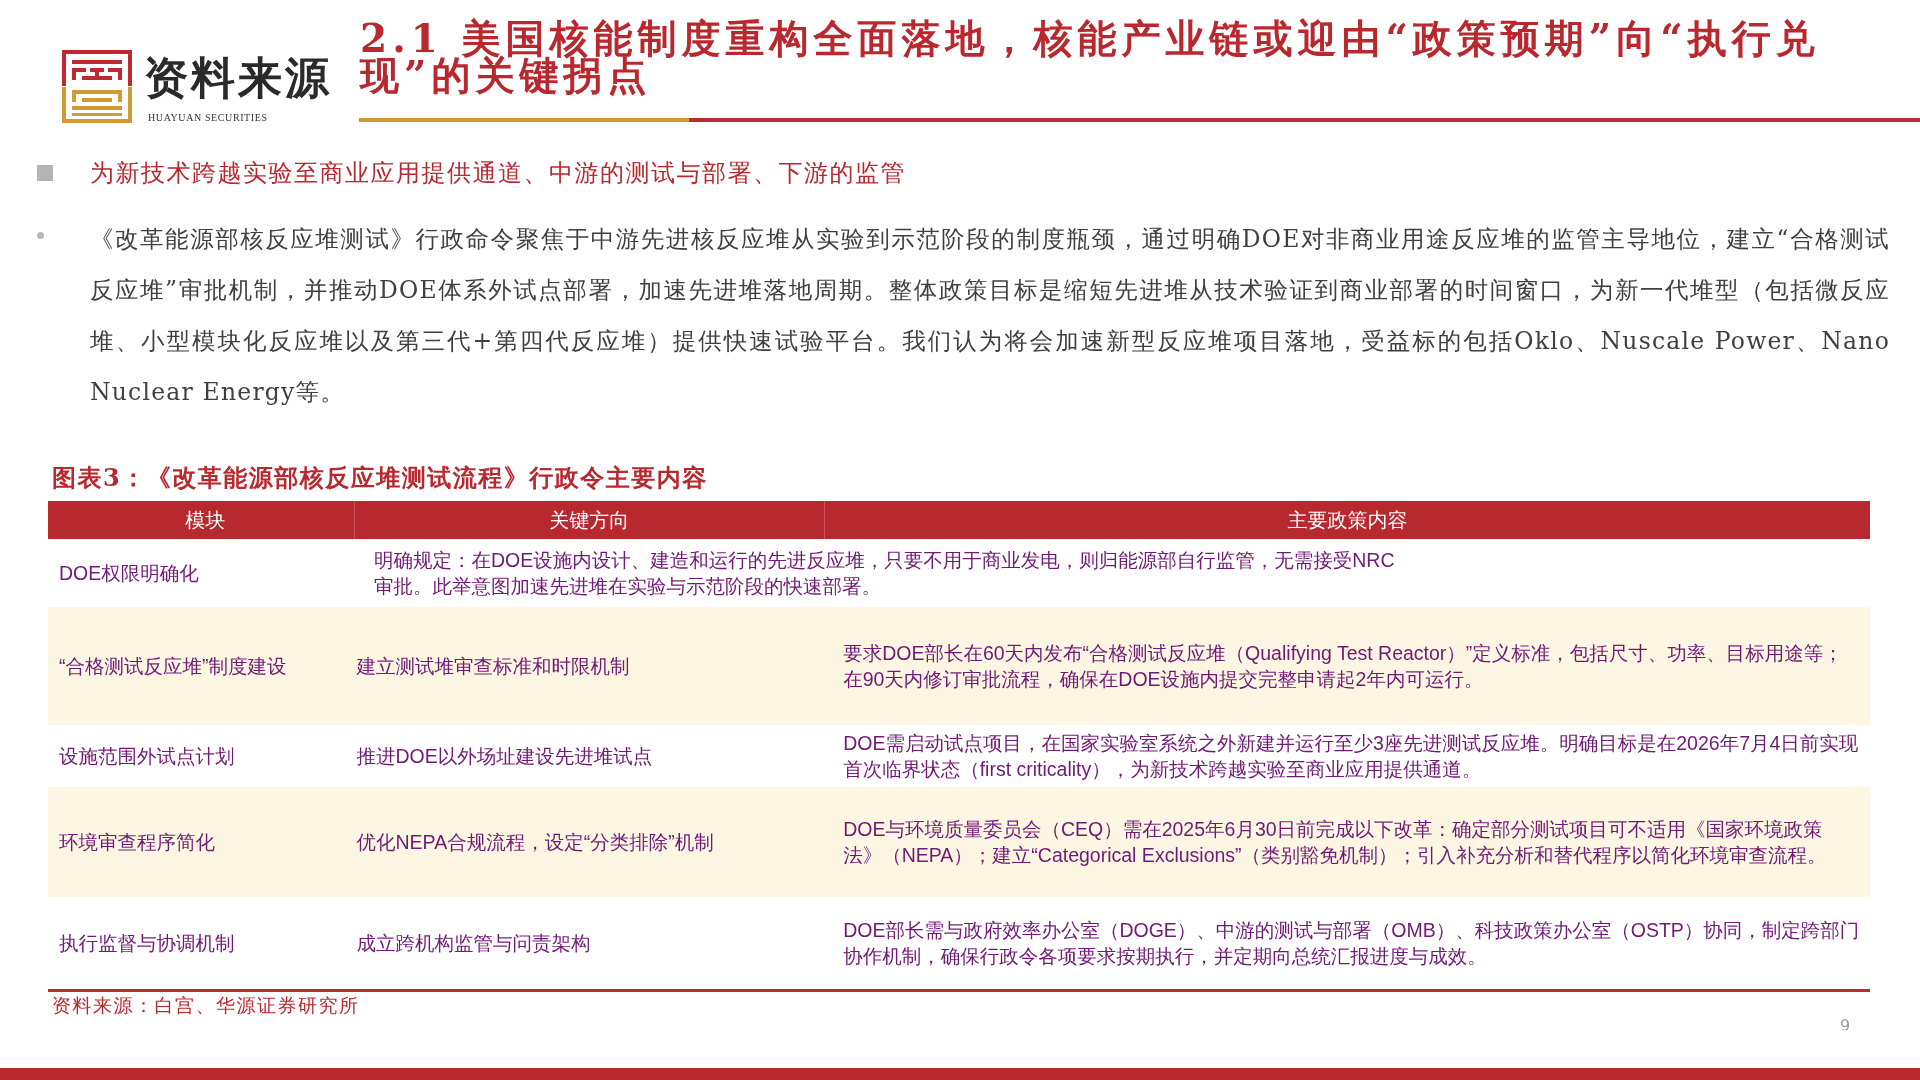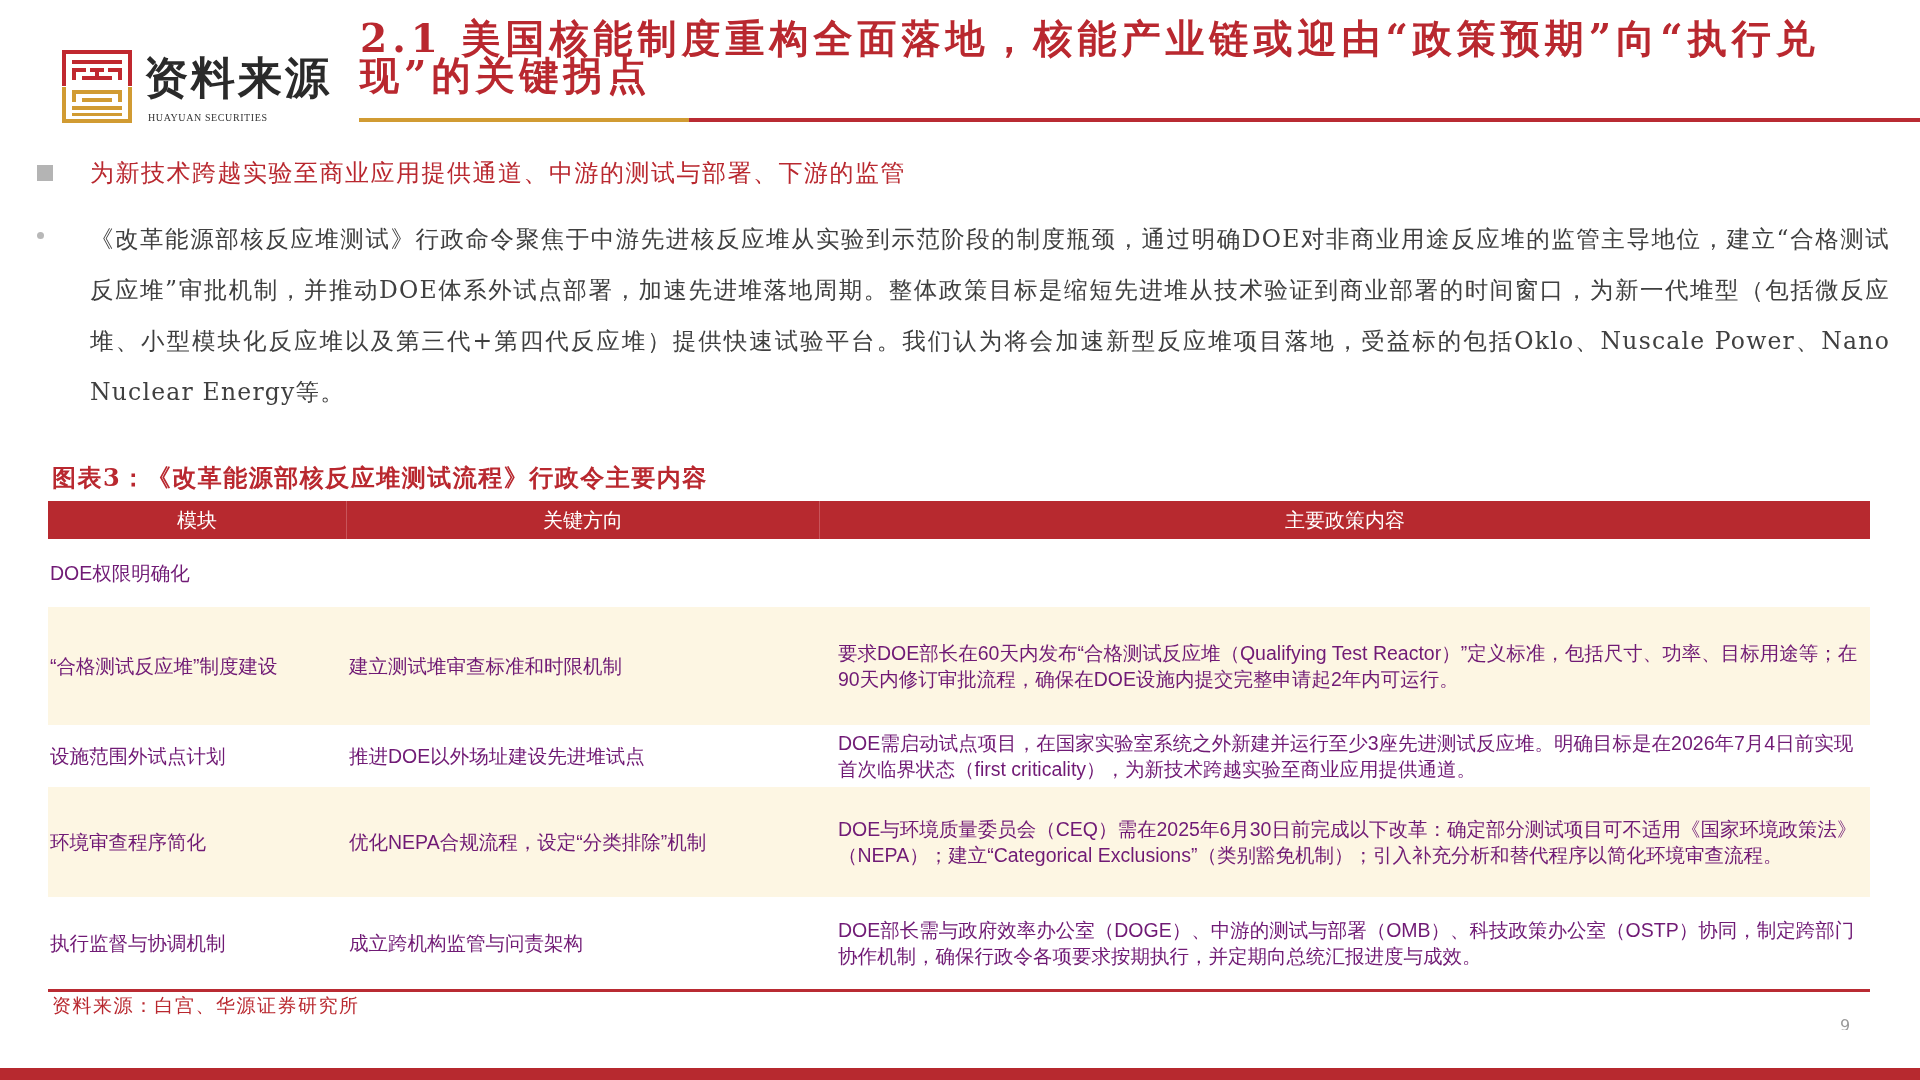--- a/index.html
+++ b/index.html
@@ -31,21 +31,21 @@
 
   
   .fig-caption { position: absolute; left: 52px; top: 462px; font-family: "DejaVu Serif", "Liberation Serif", serif;
                  font-size: 24px; line-height: 32px; color: #b9282f; letter-spacing: 1.5px; white-space: nowrap; font-weight: bold; }
 
   
   .table { position: absolute; left: 48px; top: 501px; width: 1822px; }
   .thead { display: flex; height: 38px; background: #b7292f; color: #ffffff; font-size: 20px; }
   .thead .th { display: flex; align-items: center; justify-content: center; border-right: 1px solid #c8545a; }
   .thead .th:last-child { border-right: none; }
-  .c1 { width: 299px; }
+  .c1 { width: 299px; margin-left: 9px; }
   .c2 { width: 473px; }
   .c3 { width: 1050px; }
   .row { display: flex; align-items: center; font-size: 19.5px; color: #701a75; font-family: "Liberation Sans", "DejaVu Sans", sans-serif; }
   .row.cream { background: #fdf6e3; }
   .row .td { padding: 0 6px 0 2px; line-height: 26px; }
   .row .td.c3 { padding-left: 18px; padding-right: 10px; }
   .table-bottom { height: 3px; background: #b92b33; }
 
   .source { position: absolute; left: 52px; top: 993px; font-family: "DejaVu Serif", "Liberation Serif", serif;
             font-size: 19px; color: #b9282f; letter-spacing: 1.5px; white-space: nowrap; }
@@ -95,20 +95,21 @@
 
 <div class="table">
   <div class="thead">
     <div class="th c1">模块</div>
     <div class="th c2">关键方向</div>
     <div class="th c3">主要政策内容</div>
   </div>
 
   <div class="row" style="height:68px">
     <div class="td c1">DOE权限明确化</div>
+    <div class="td c3">明确规定：在DOE设施内设计、建造和运行的先进反应堆，只要不用于商业发电，则归能源部自行监管，无需接受NRC审批。此举意图加速先进堆在实验与示范阶段的快速部署。</div>
   </div>
 
   <div class="row cream" style="height:118px">
     <div class="td c1">“合格测试反应堆”制度建设</div>
     <div class="td c2">建立测试堆审查标准和时限机制</div>
     <div class="td c3">要求DOE部长在60天内发布“合格测试反应堆（Qualifying Test Reactor）”定义标准，包括尺寸、功率、目标用途等；在90天内修订审批流程，确保在DOE设施内提交完整申请起2年内可运行。</div>
   </div>
 
   <div class="row" style="height:62px">
     <div class="td c1">设施范围外试点计划</div>

